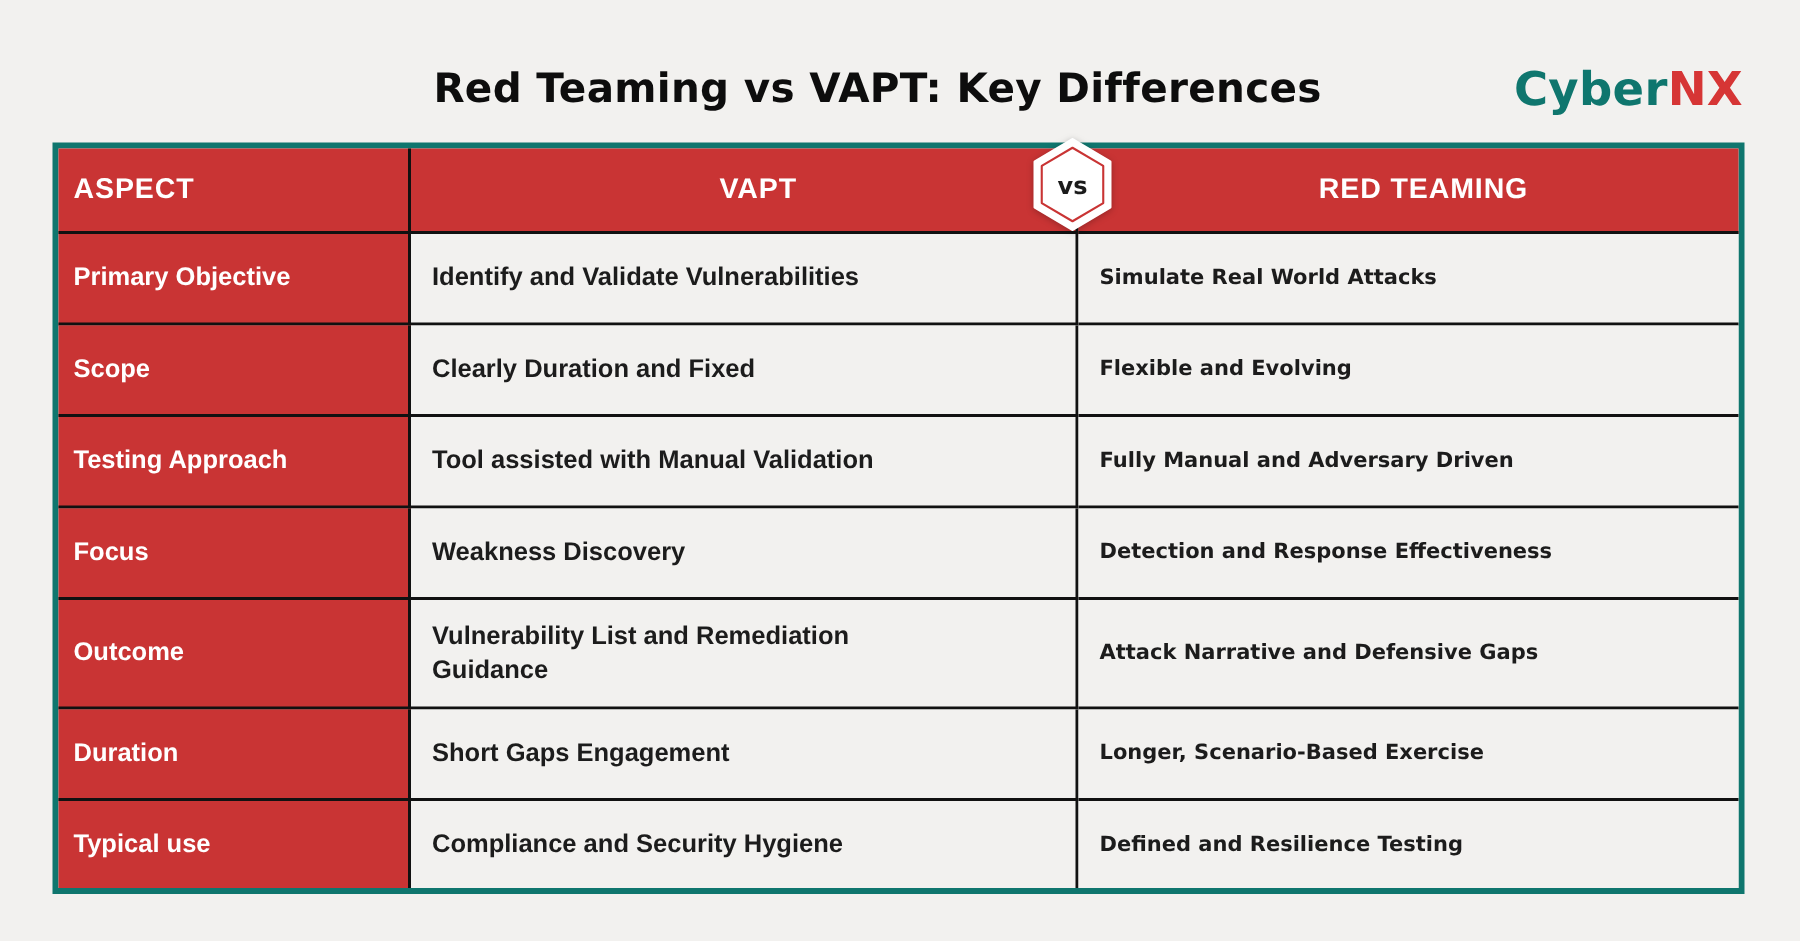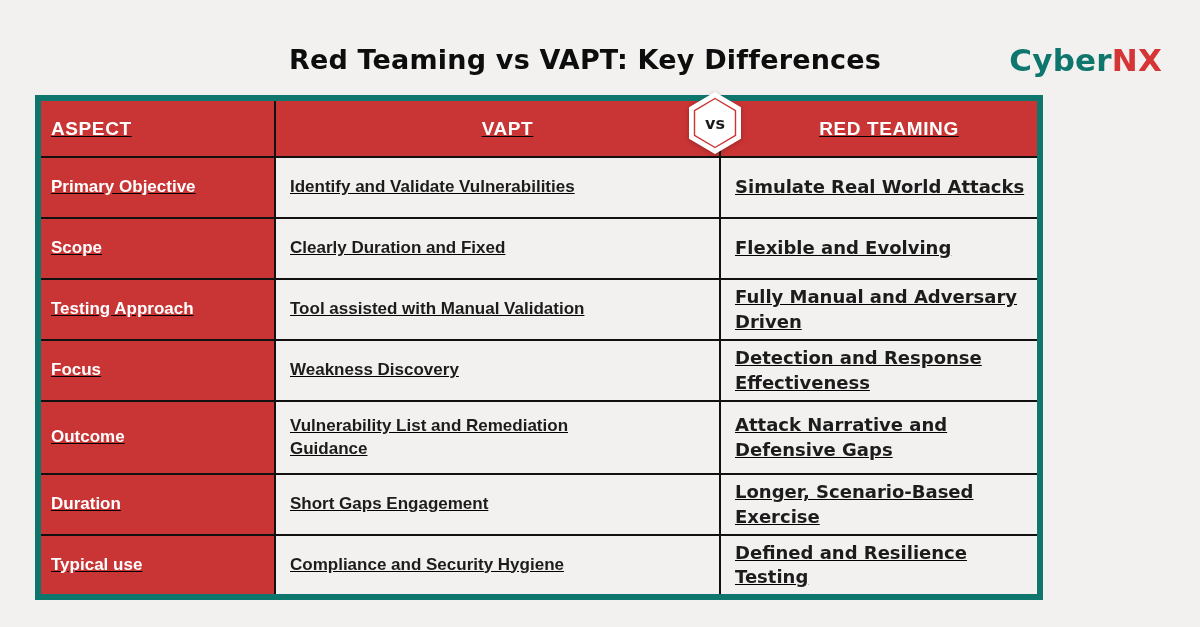--- a/index.html
+++ b/index.html
@@ -31,27 +31,26 @@
     font-size: 31px;
     letter-spacing: 0.2px;
     white-space: nowrap;
   }
   .logo .part1 { color: #0f766e; }
   .logo .part2 { color: #d63535; }
 
   .table {
     position: absolute;
     top: 95px; left: 35px;
-    width: 1008px;
-    border: 6px solid #0f766e;
+    width: 1128px;
+    border: 4px solid #0f766e;
     display: grid;
     grid-template-columns: 235px 445px 1fr;
     grid-template-rows: 57px 61px 61px 61px 61px 73px 61px 58px;
     background: #f2f1ef;
-    text-decoration: underline;
   }
   .cell {
     display: flex;
     align-items: center;
     border-right: 2px solid #111;
     border-bottom: 2px solid #111;
     line-height: 1.35;
   }
   .cell.last-col { border-right: none; }
   .cell.last-row { border-bottom: none; }
@@ -76,21 +75,21 @@
   .cell.data {
     background: #f2f1ef;
     color: #1c1c1c;
     font-weight: 700;
     font-size: 17px;
     padding-left: 14px;
     padding-right: 10px;
   }
   .cell.data.col-red-teaming {
     font-family: "DejaVu Sans", sans-serif;
-    font-size: 18px;
+    font-size: 14px;
   }
   .wrap-narrow { display: block; max-width: 345px; }
 
   .vs-badge {
     position: absolute;
     top: 95px; left: 35px;
     width: 0; height: 0;
     z-index: 3;
   }
   .vs-badge svg {

